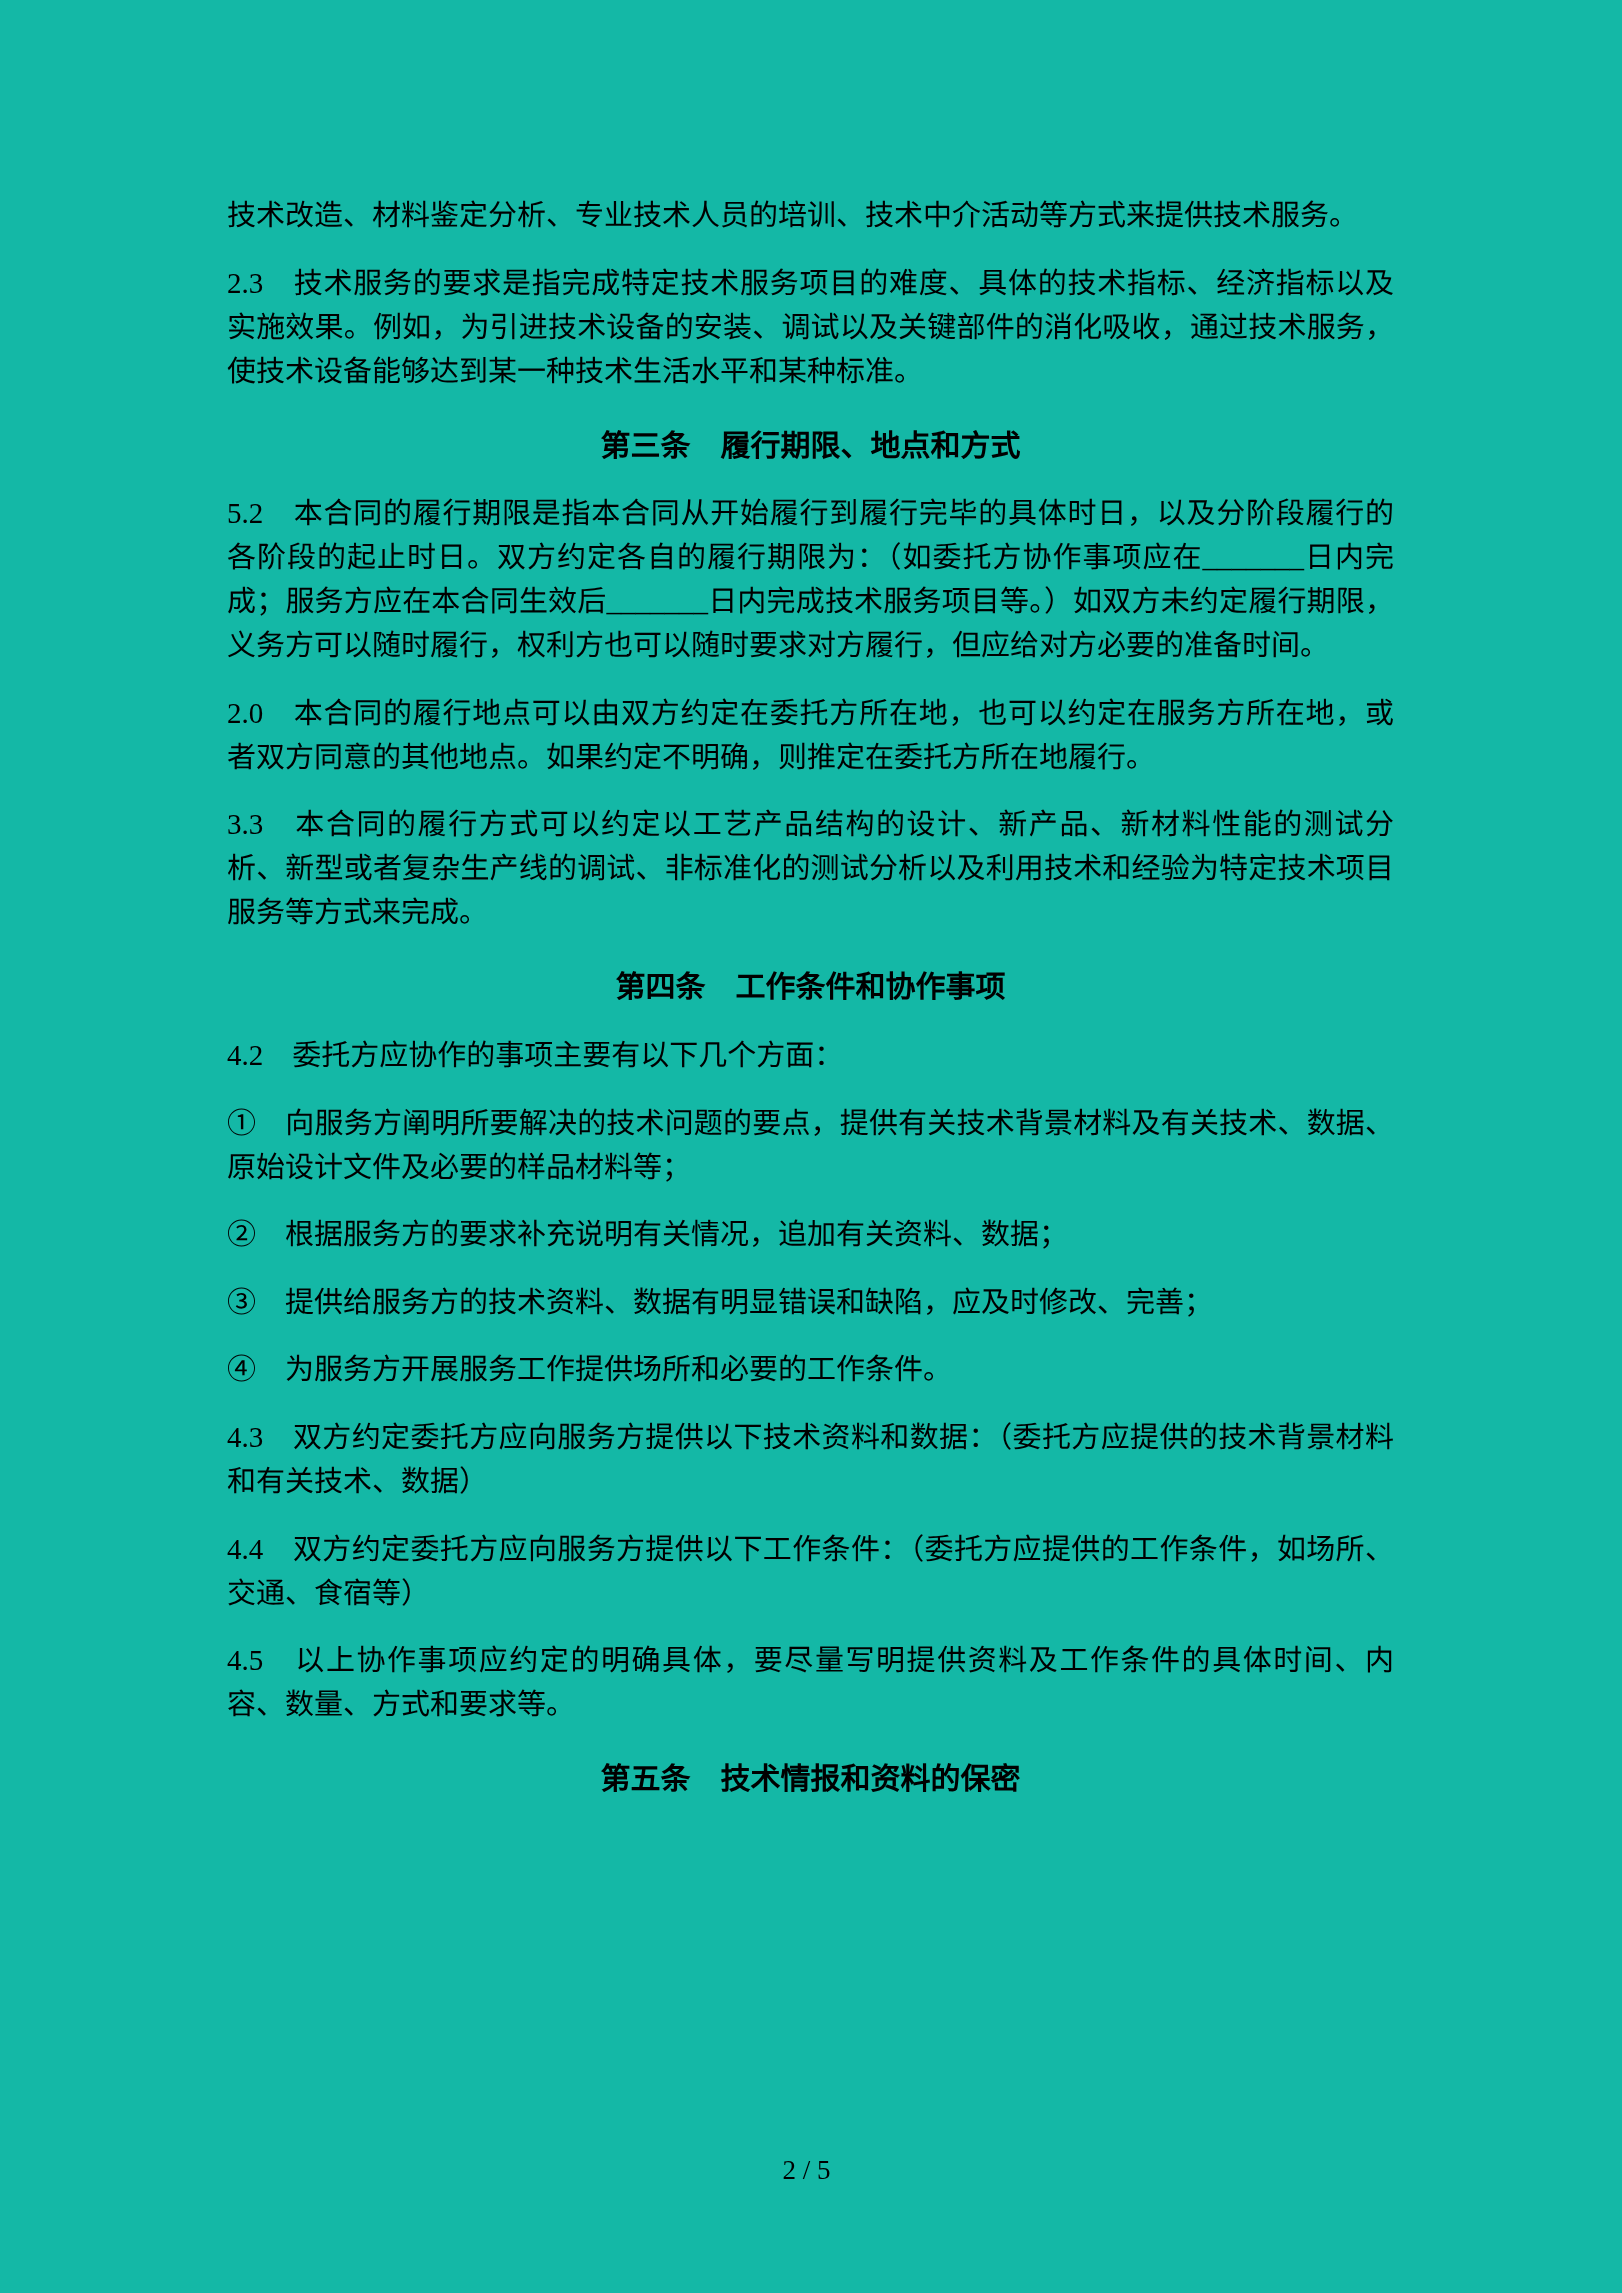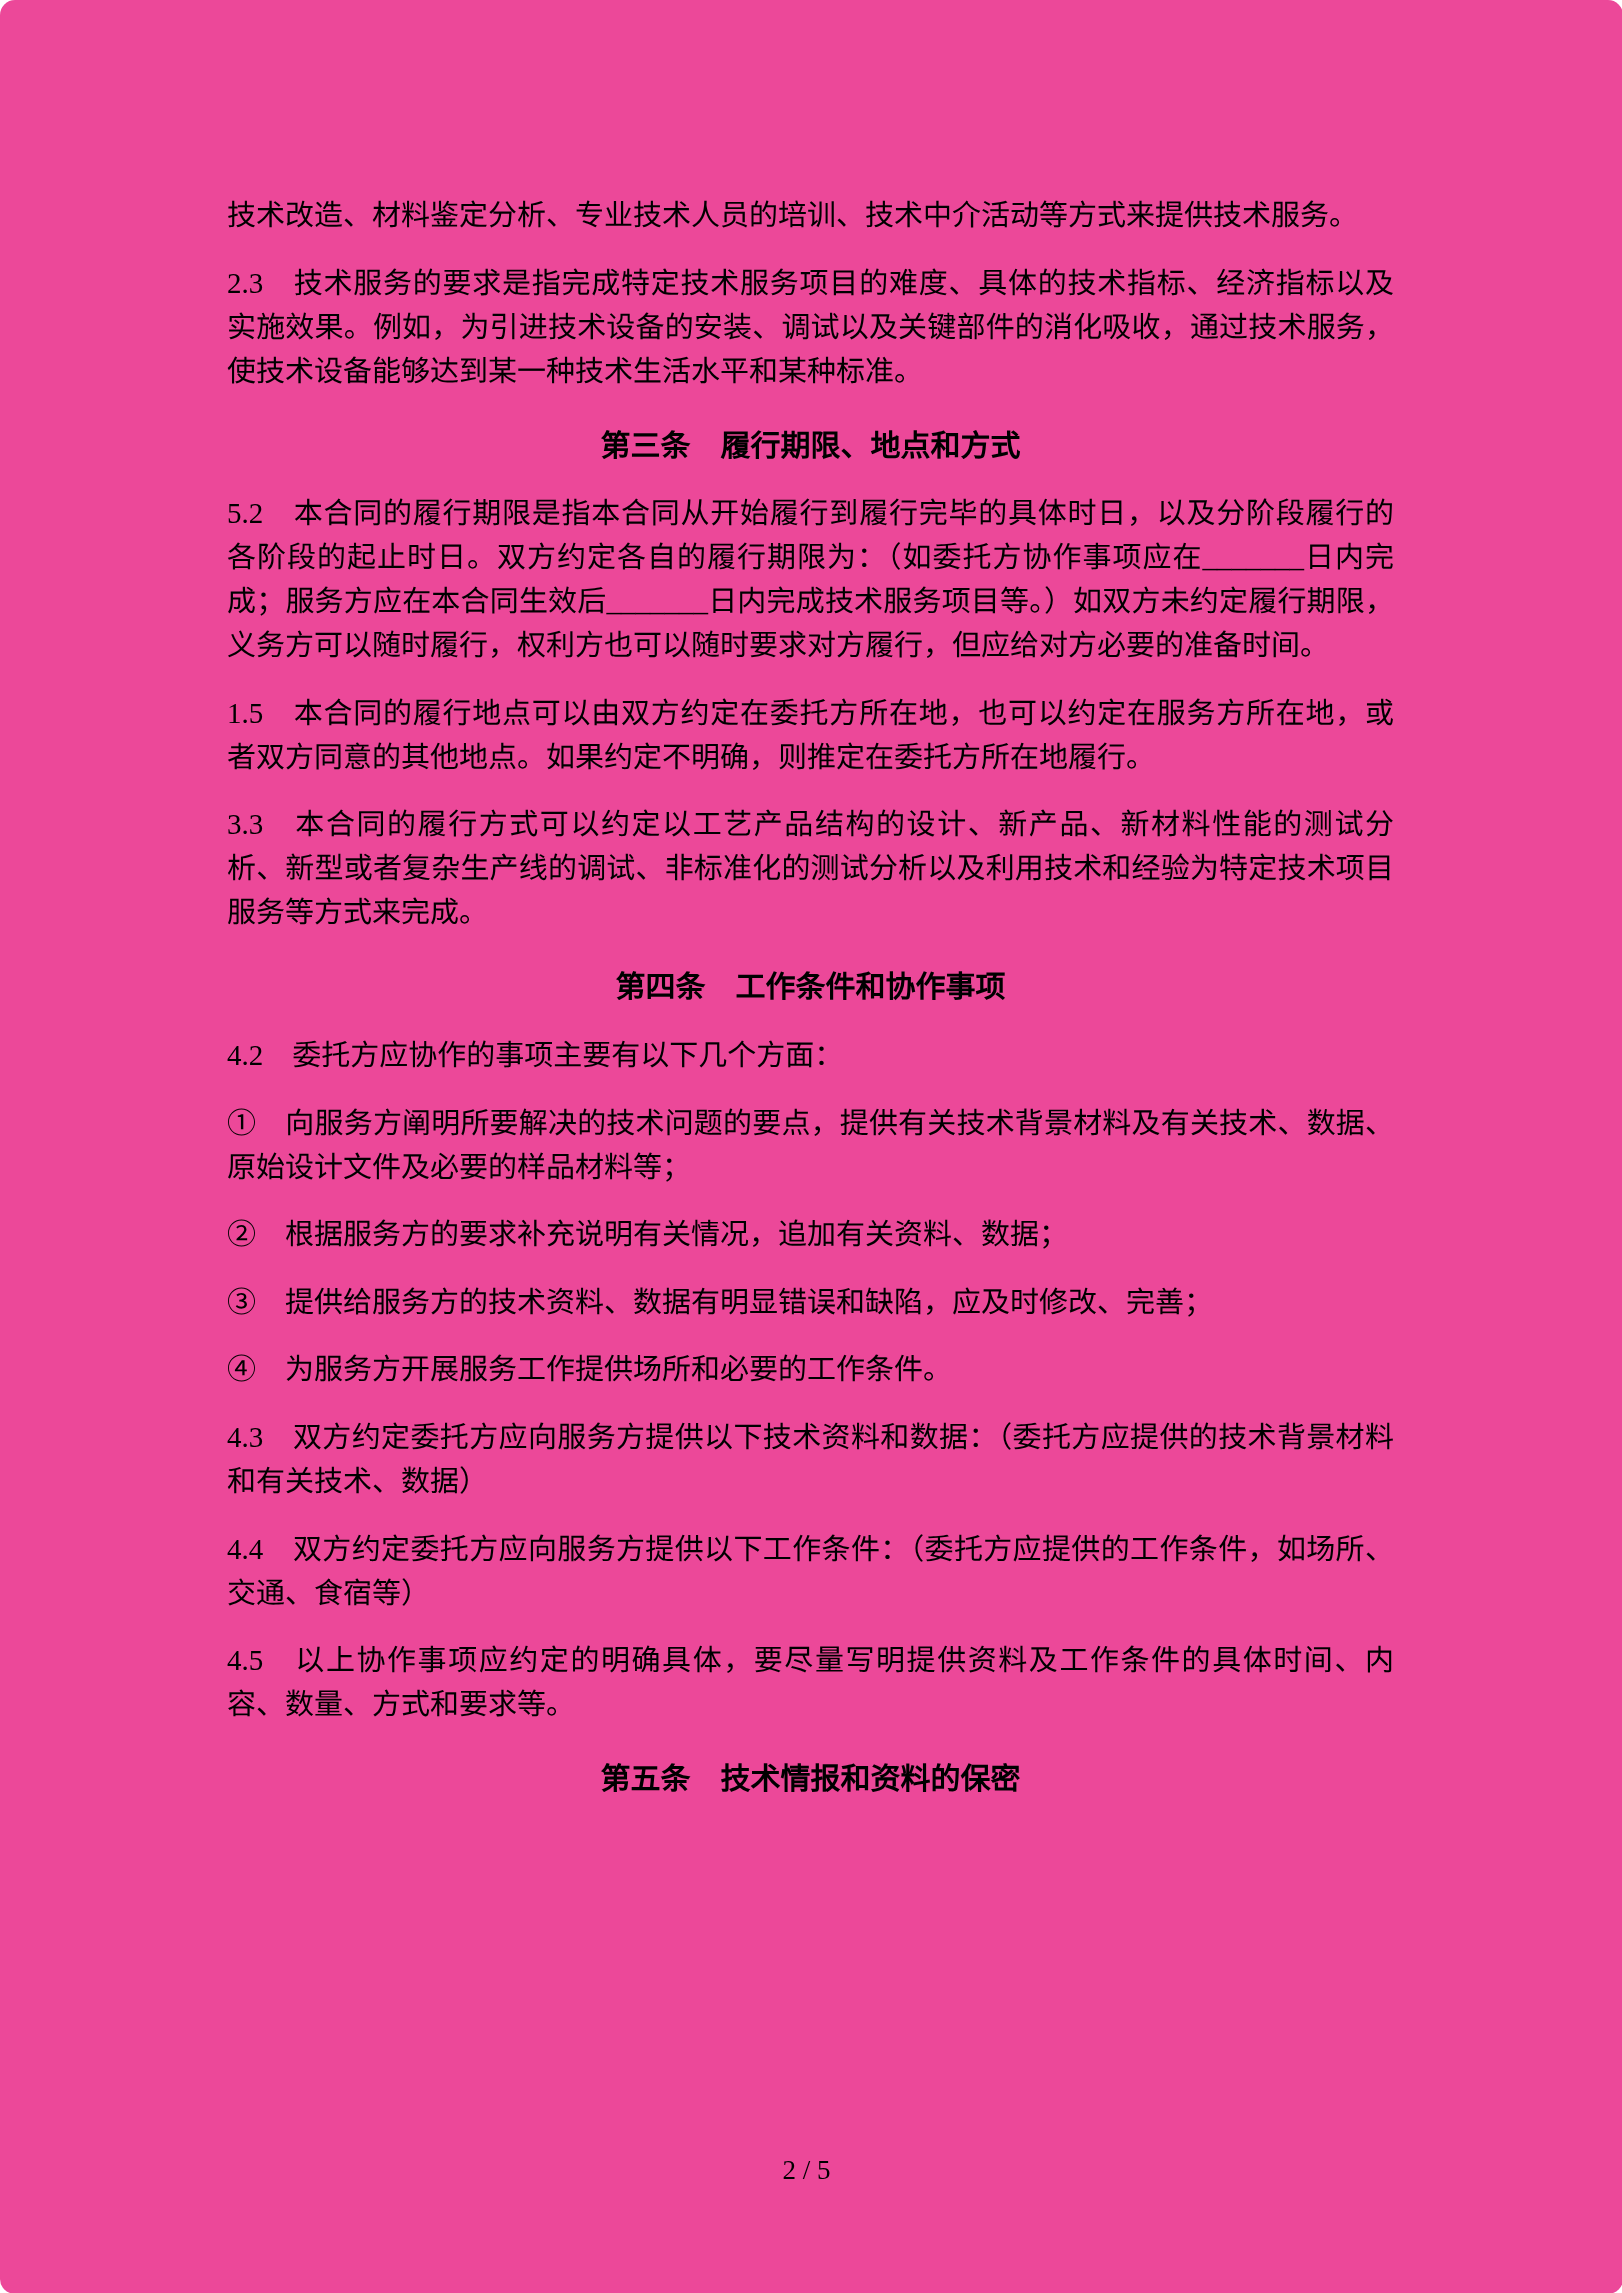--- a/index.html
+++ b/index.html
@@ -5,27 +5,26 @@
   html, body {
     margin: 0;
     padding: 0;
     background: #ffffff;
   }
   .page {
     position: relative;
     width: 1623px;
     height: 2294px;
     margin: 0 auto;
-    background: #ec4899;
+    background: #14b8a6;
     box-sizing: border-box;
     padding: 193px 229px 0 227px;
     color: #000000;
     font-family: "Liberation Serif", "DejaVu Serif", serif;
     overflow: hidden;
-    border-radius: 15px;
   }
   .content p.para {
     font-size: 29px;
     line-height: 44px;
     margin: 0 0 23.6px 0;
     text-align: justify;
     text-justify: inter-ideograph;
     word-break: break-all;
   }
   .content h2.heading {
@@ -54,21 +53,21 @@
 </style>
 </head>
 <body>
 
 <div class="page">
   <div class="content" id="content">
       <p class="para">技术改造、材料鉴定分析、专业技术人员的培训、技术中介活动等方式来提供技术服务。</p>
       <p class="para">2.3　技术服务的要求是指完成特定技术服务项目的难度、具体的技术指标、经济指标以及实施效果。例如，为引进技术设备的安装、调试以及关键部件的消化吸收，通过技术服务，使技术设备能够达到某一种技术生活水平和某种标准。</p>
       <h2 class="heading">第三条　履行期限、地点和方式</h2>
       <p class="para">5.2　本合同的履行期限是指本合同从开始履行到履行完毕的具体时日，以及分阶段履行的各阶段的起止时日。双方约定各自的履行期限为：（如委托方协作事项应在_______日内完成；服务方应在本合同生效后_______日内完成技术服务项目等。）如双方未约定履行期限，义务方可以随时履行，权利方也可以随时要求对方履行，但应给对方必要的准备时间。</p>
-      <p class="para">1.5　本合同的履行地点可以由双方约定在委托方所在地，也可以约定在服务方所在地，或者双方同意的其他地点。如果约定不明确，则推定在委托方所在地履行。</p>
+      <p class="para">2.0　本合同的履行地点可以由双方约定在委托方所在地，也可以约定在服务方所在地，或者双方同意的其他地点。如果约定不明确，则推定在委托方所在地履行。</p>
       <p class="para">3.3　本合同的履行方式可以约定以工艺产品结构的设计、新产品、新材料性能的测试分析、新型或者复杂生产线的调试、非标准化的测试分析以及利用技术和经验为特定技术项目服务等方式来完成。</p>
       <h2 class="heading">第四条　工作条件和协作事项</h2>
       <p class="para">4.2　委托方应协作的事项主要有以下几个方面：</p>
       <p class="para">①　向服务方阐明所要解决的技术问题的要点，提供有关技术背景材料及有关技术、数据、原始设计文件及必要的样品材料等；</p>
       <p class="para">②　根据服务方的要求补充说明有关情况，追加有关资料、数据；</p>
       <p class="para">③　提供给服务方的技术资料、数据有明显错误和缺陷，应及时修改、完善；</p>
       <p class="para">④　为服务方开展服务工作提供场所和必要的工作条件。</p>
       <p class="para">4.3　双方约定委托方应向服务方提供以下技术资料和数据：（委托方应提供的技术背景材料和有关技术、数据）</p>
       <p class="para">4.4　双方约定委托方应向服务方提供以下工作条件：（委托方应提供的工作条件，如场所、交通、食宿等）</p>
       <p class="para">4.5　以上协作事项应约定的明确具体，要尽量写明提供资料及工作条件的具体时间、内容、数量、方式和要求等。</p>

